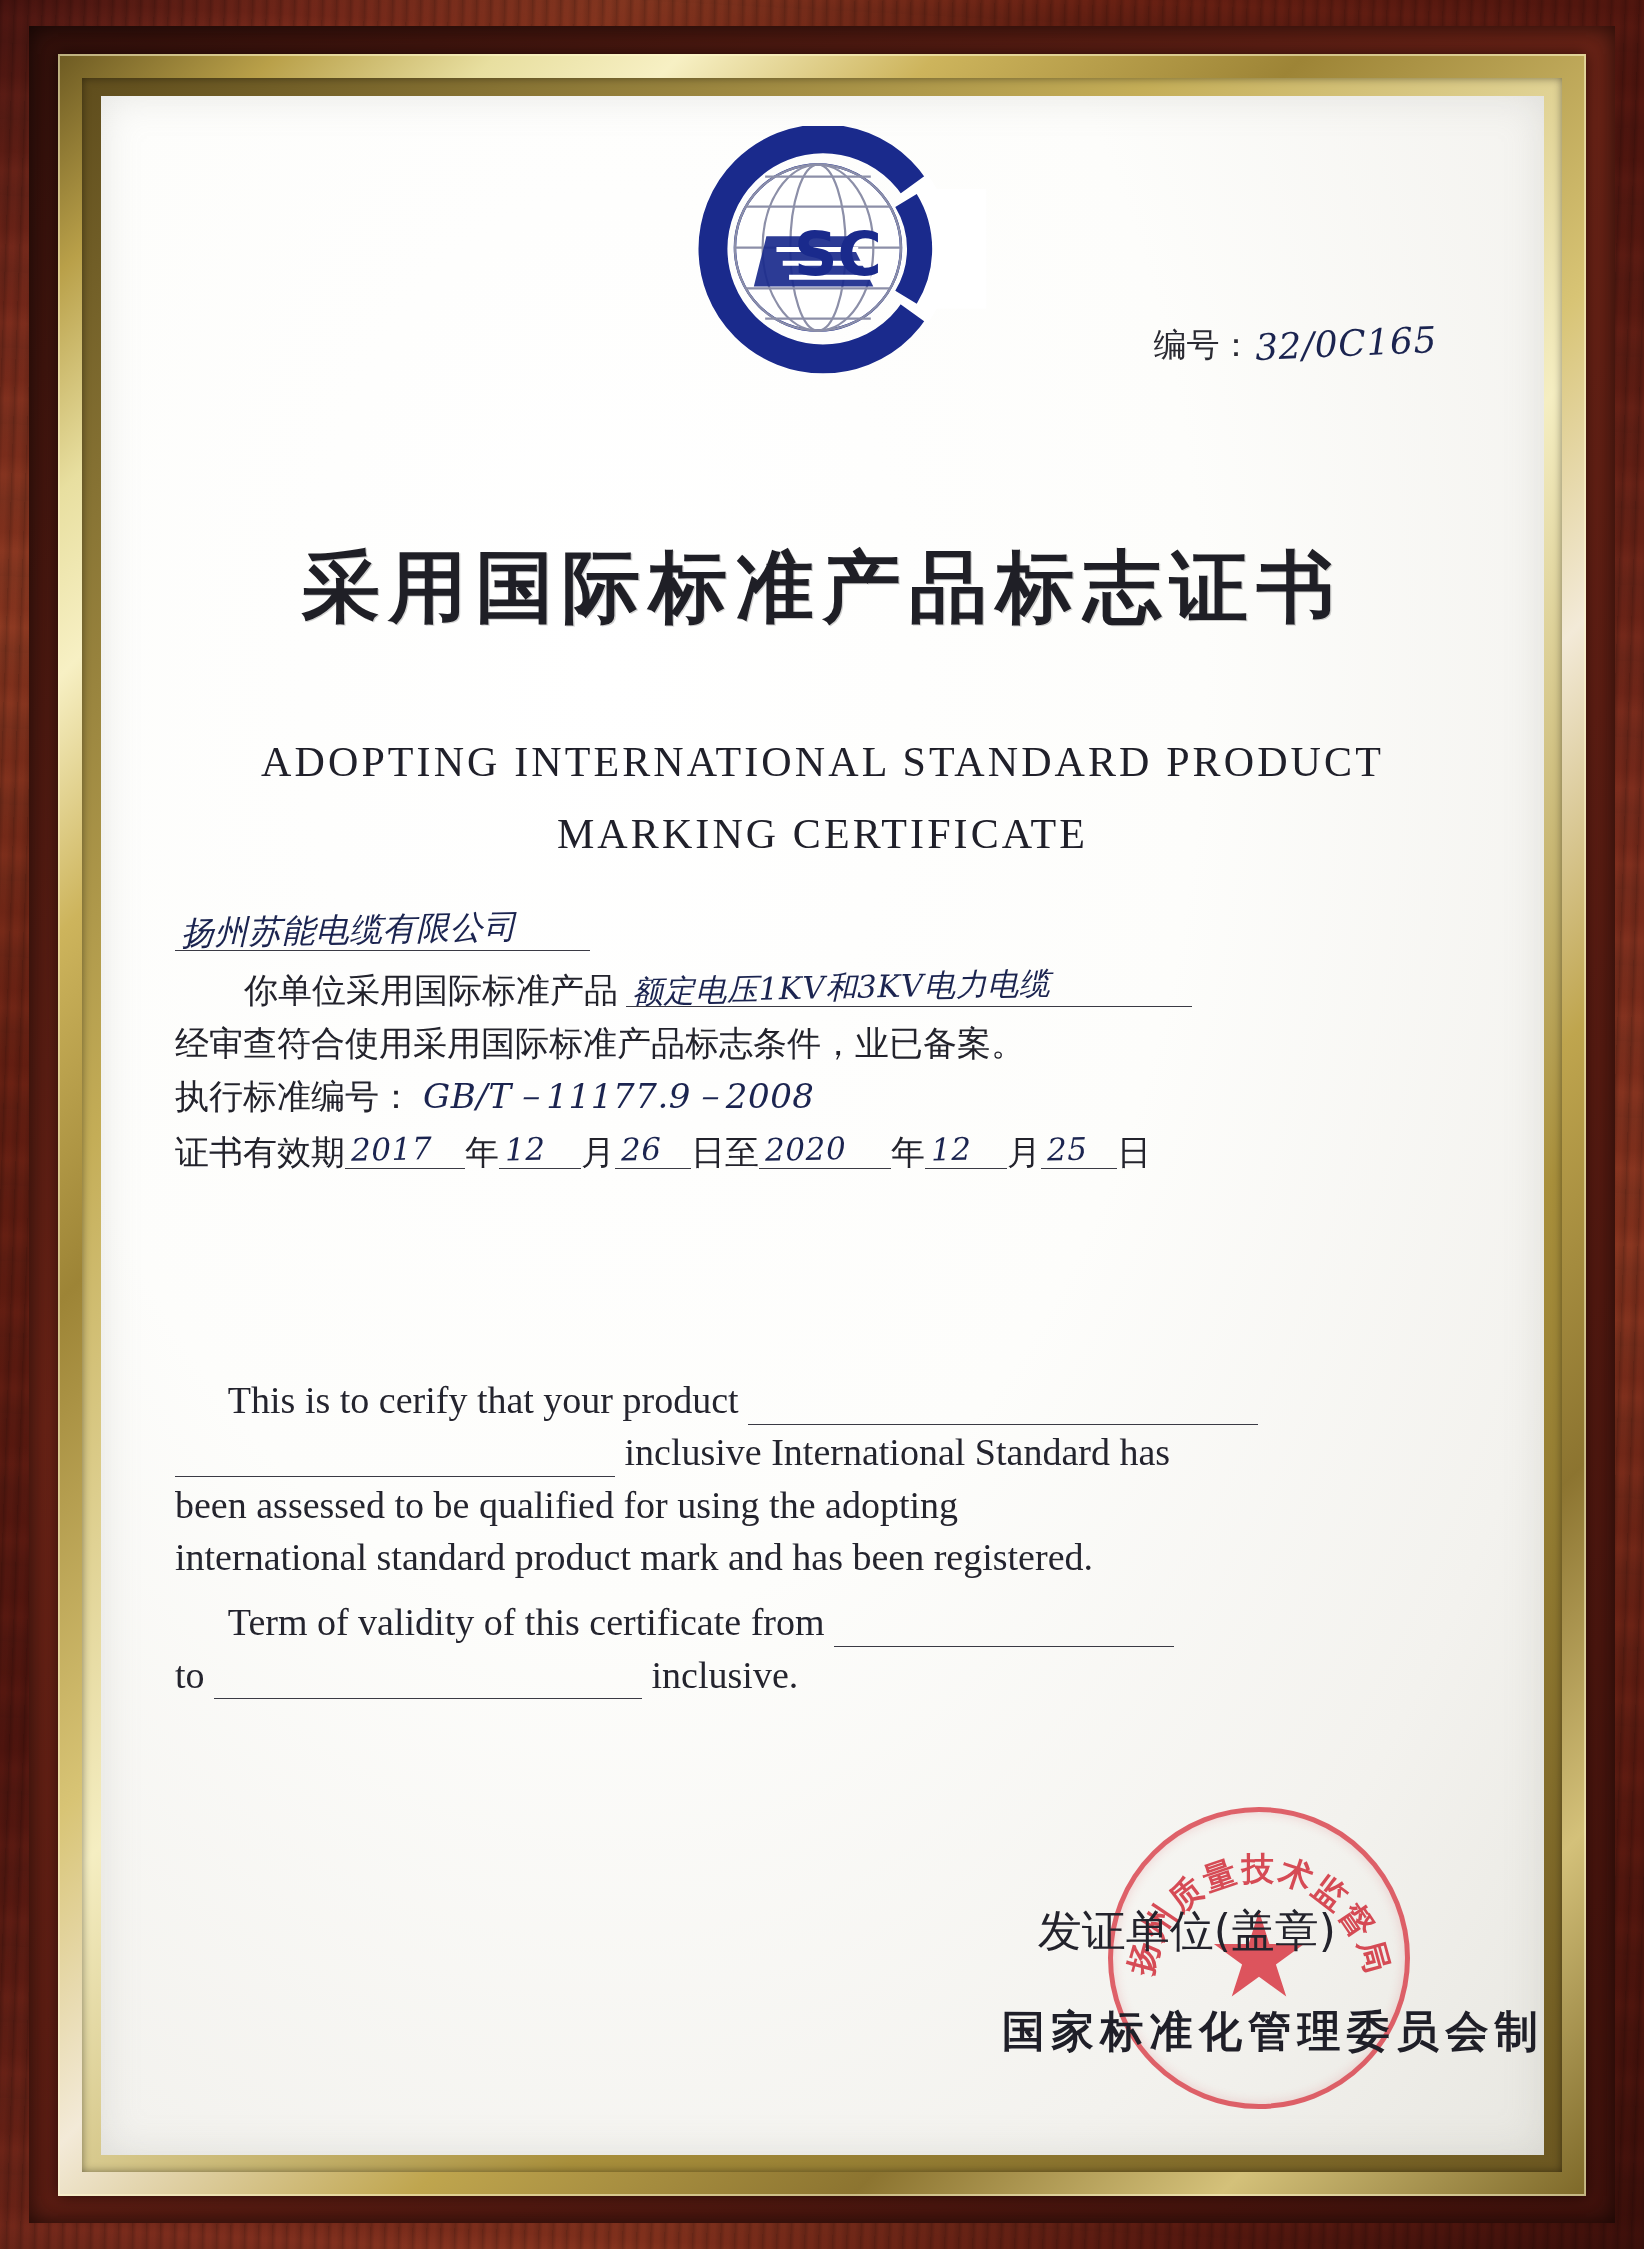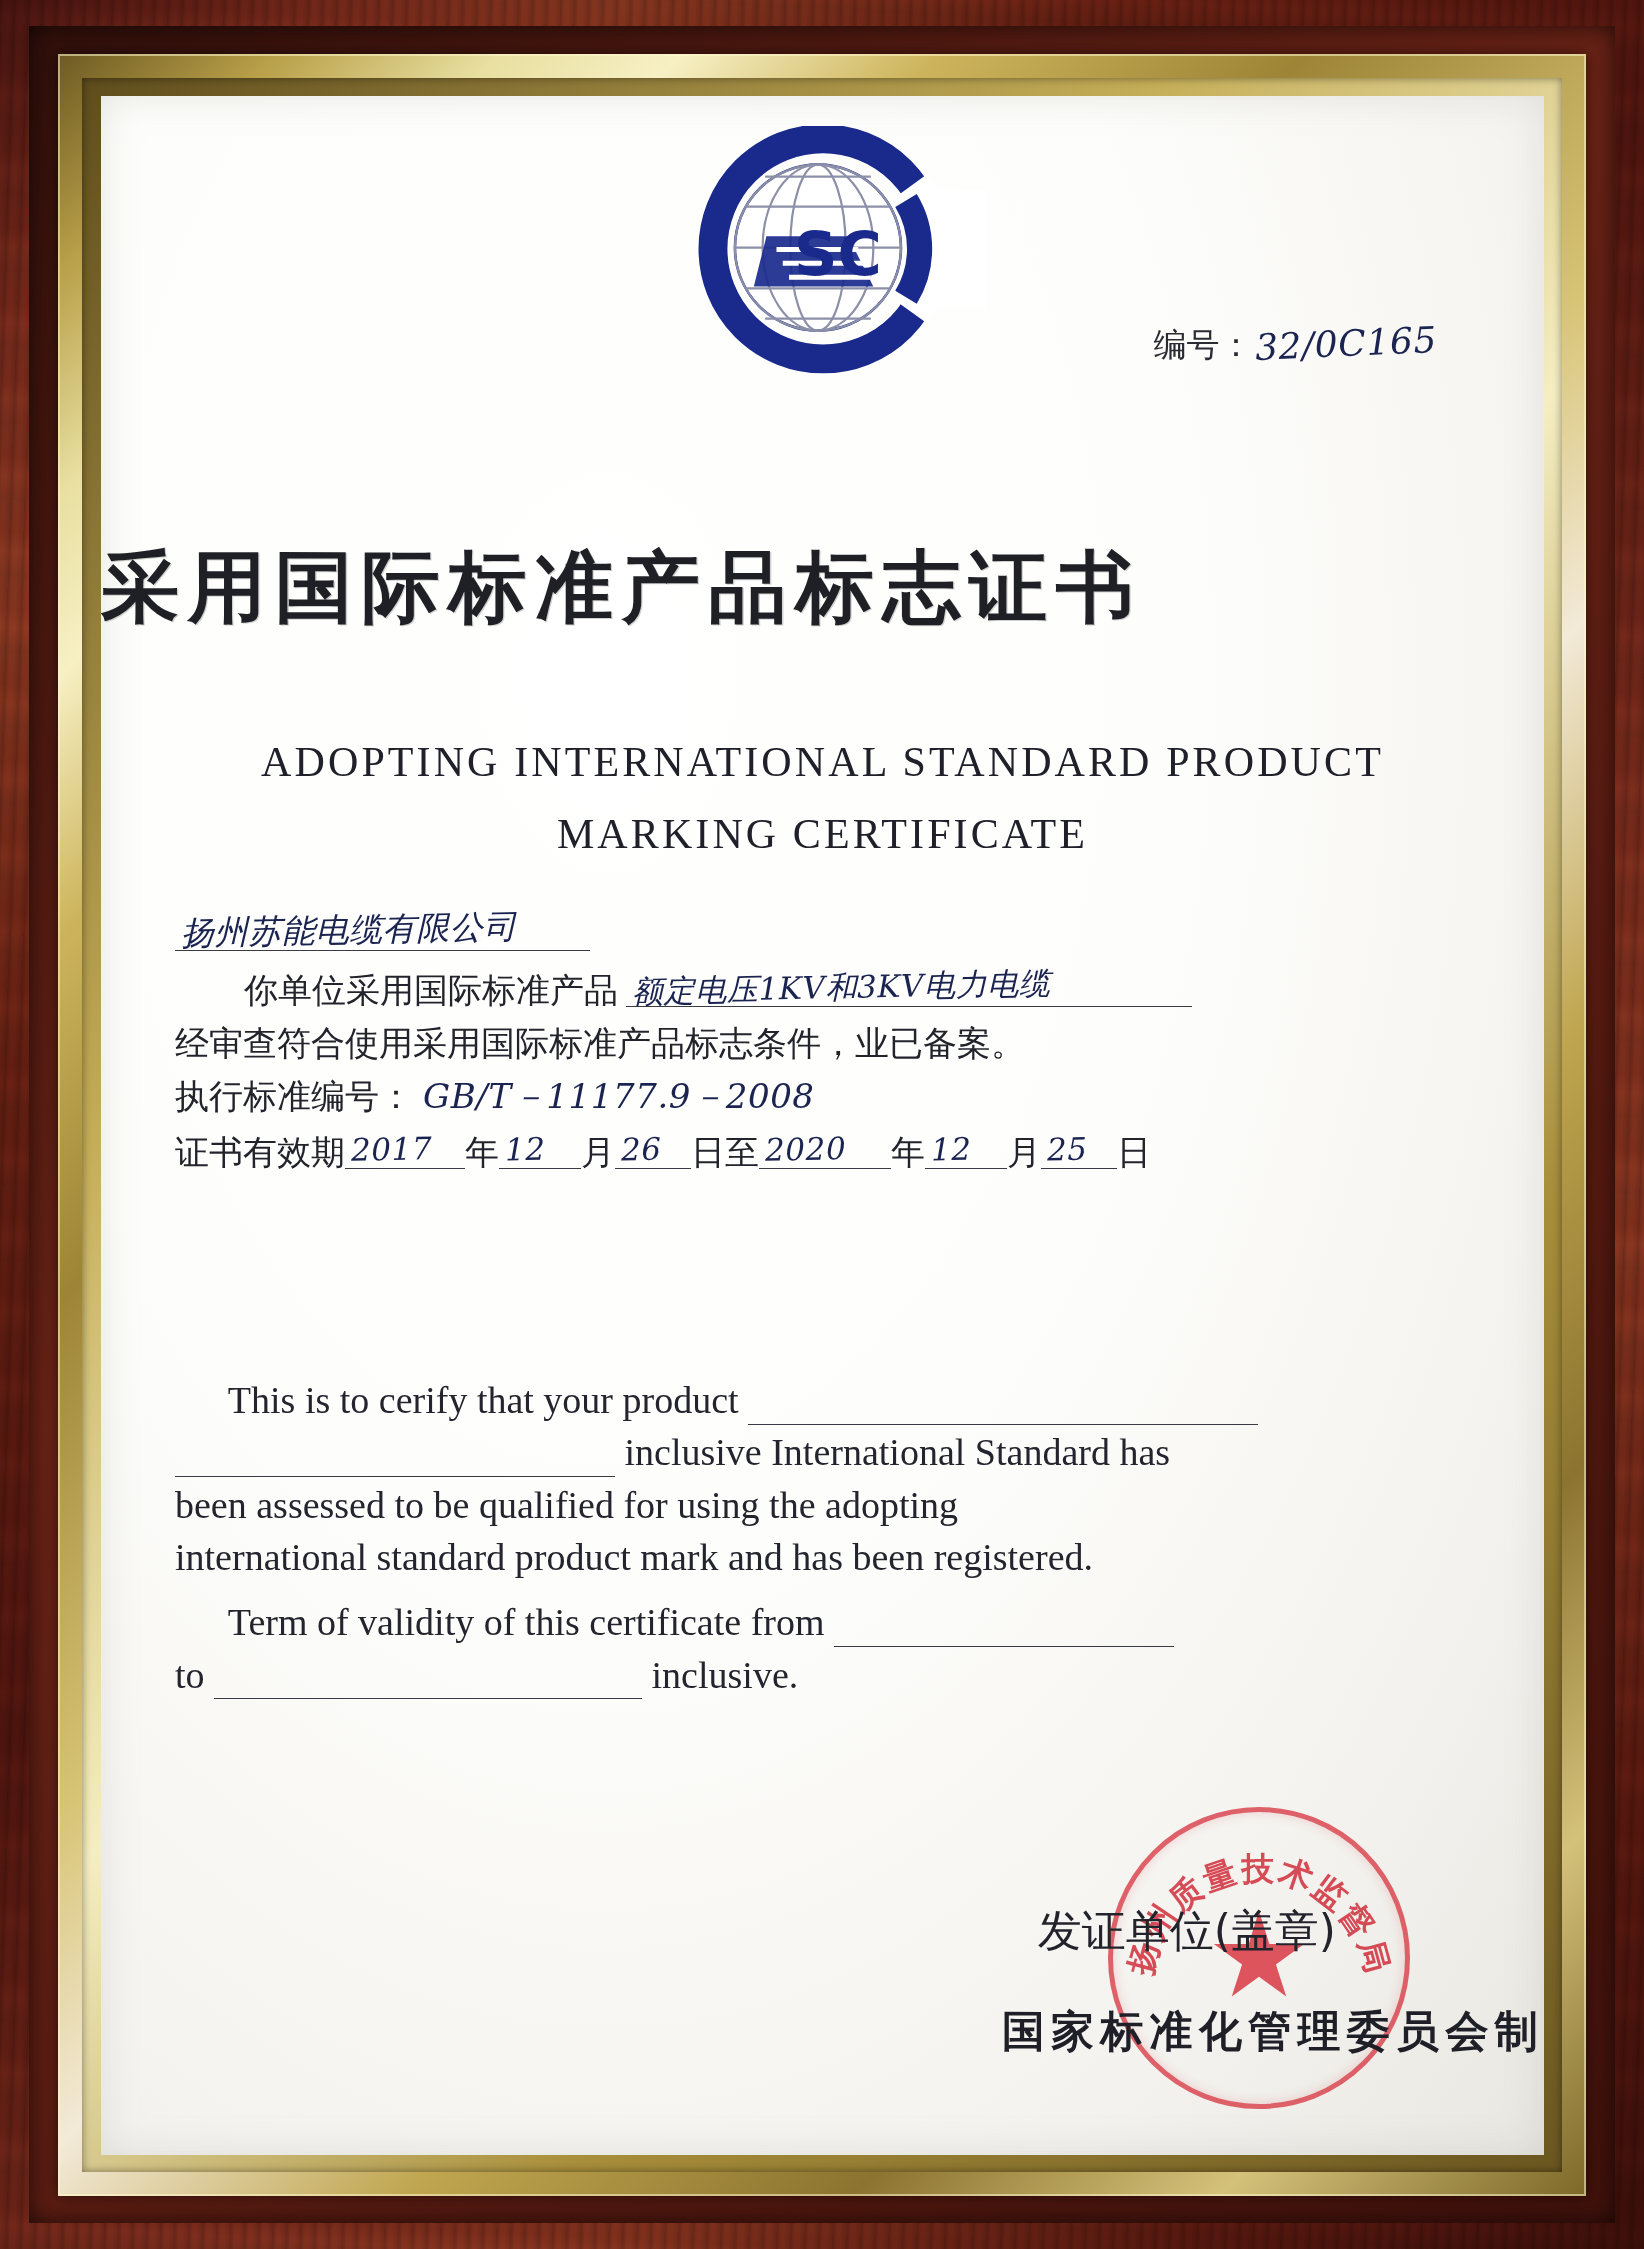--- a/index.html
+++ b/index.html
@@ -110,20 +110,21 @@
   .serial .val {
     font-size: 36px;
     transform: rotate(-2.5deg);
   }
 
   
   .title-cn {
     position: absolute;
     top: 440px;
     left: 0; right: 0;
+    text-align: center;
     font-family: "DejaVu Sans", sans-serif;
     font-size: 78px;
     font-weight: 700;
     letter-spacing: 8.8px;
     color: #1f1f26;
     text-shadow: 1.3px 1.3px 0 rgba(0,0,0,0.18);
   }
   .title-en1, .title-en2 {
     position: absolute;
     left: 0; right: 0;

